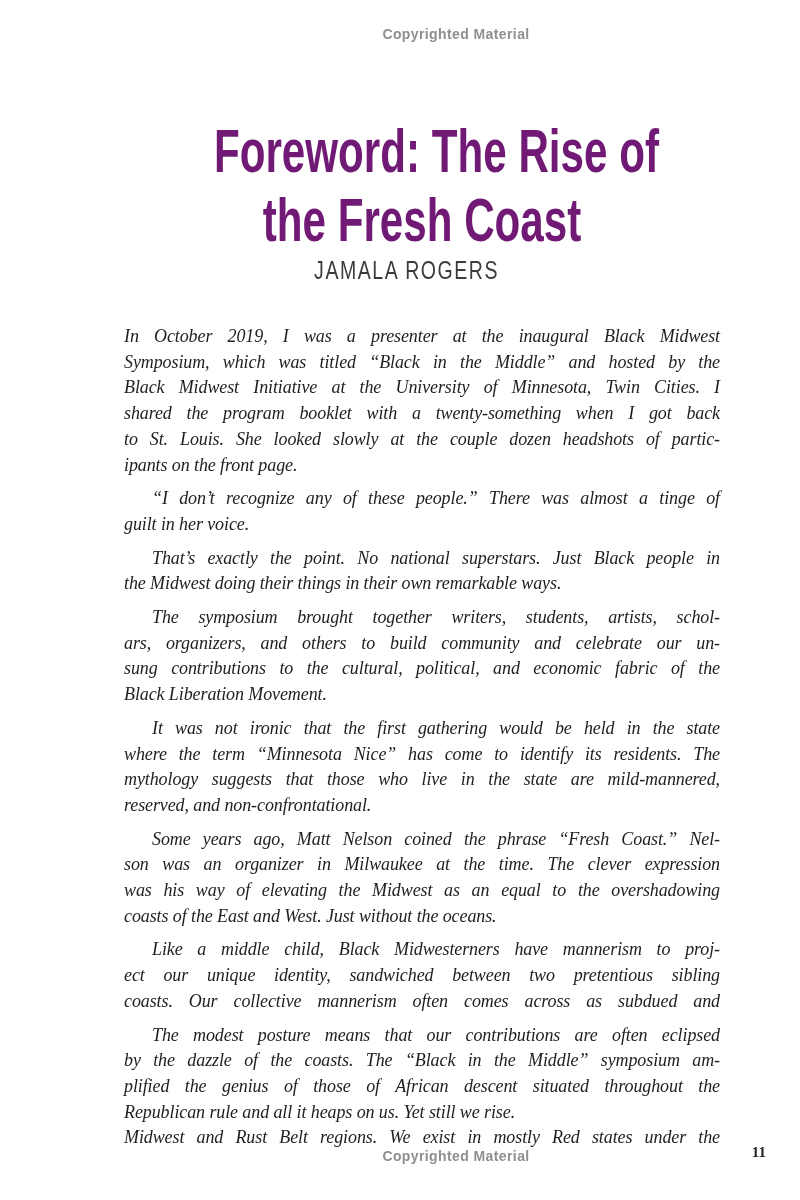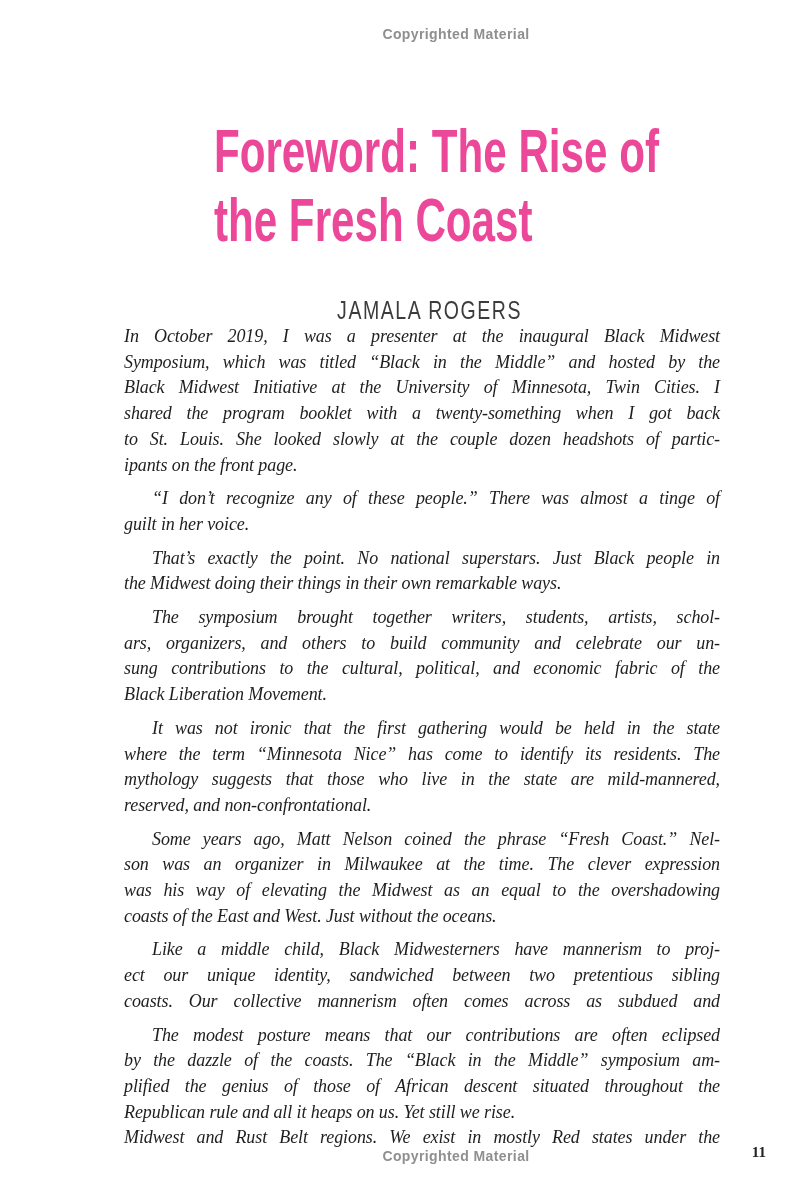--- a/index.html
+++ b/index.html
@@ -24,45 +24,44 @@
     letter-spacing: 0.4px;
     padding-left: 40px;
   }
   .notice.top { top: 26px; }
   .notice.bottom { top: 1148px; }
   .title {
     position: absolute;
     top: 116px;
     left: 116px;
     width: 612px;
-    text-align: left;
-    color: #ec4899;
+    text-align: center;
+    color: #701a75;
     font-family: "Liberation Sans", sans-serif;
     font-weight: 700;
     font-size: 62px;
     line-height: 69px;
   }
   .title .tline {
     transform: scaleX(0.68);
     transform-origin: 50% 50%;
     white-space: nowrap;
   }
   .author {
     position: absolute;
     top: 256px;
-    left: 124px;
+    left: 101px;
     width: 612px;
     text-align: center;
     color: #3c3c3c;
     font-family: "Liberation Sans", sans-serif;
     font-weight: 400;
     font-size: 25px;
     line-height: 28px;
     letter-spacing: 2px;
-    margin-top: 40px;
   }
   .author .aline {
     display: inline-block;
     transform: scaleX(0.78);
     transform-origin: 50% 50%;
     white-space: nowrap;
   }
   .body-text {
     position: absolute;
     top: 316px;

